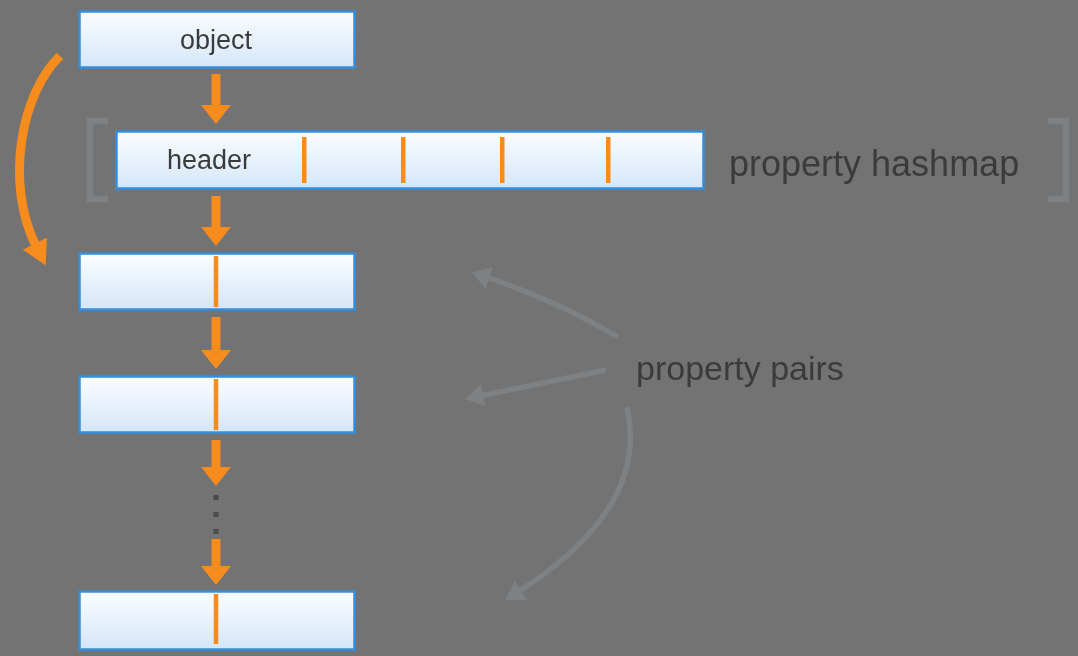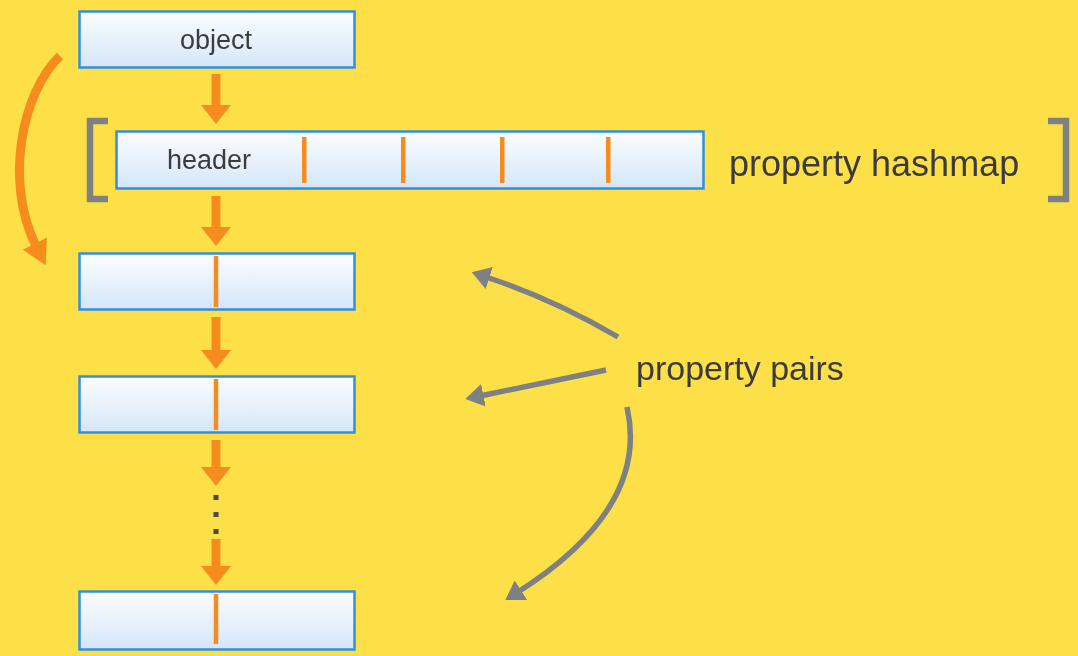--- a/index.html
+++ b/index.html
@@ -5,21 +5,21 @@
   html, body {
     margin: 0;
     padding: 0;
     background: #ffffff;
     font-family: "Liberation Sans", sans-serif;
   }
   .stage {
     position: relative;
     width: 1078px;
     height: 656px;
-    background: #fde047;
+    background: #737373;
     overflow: hidden;
   }
   svg { display: block; }
   .box-label {
     font-family: "Liberation Sans", sans-serif;
     font-size: 27px;
     fill: #3b3b3b;
   }
   .big-label {
     font-family: "Liberation Sans", sans-serif;

